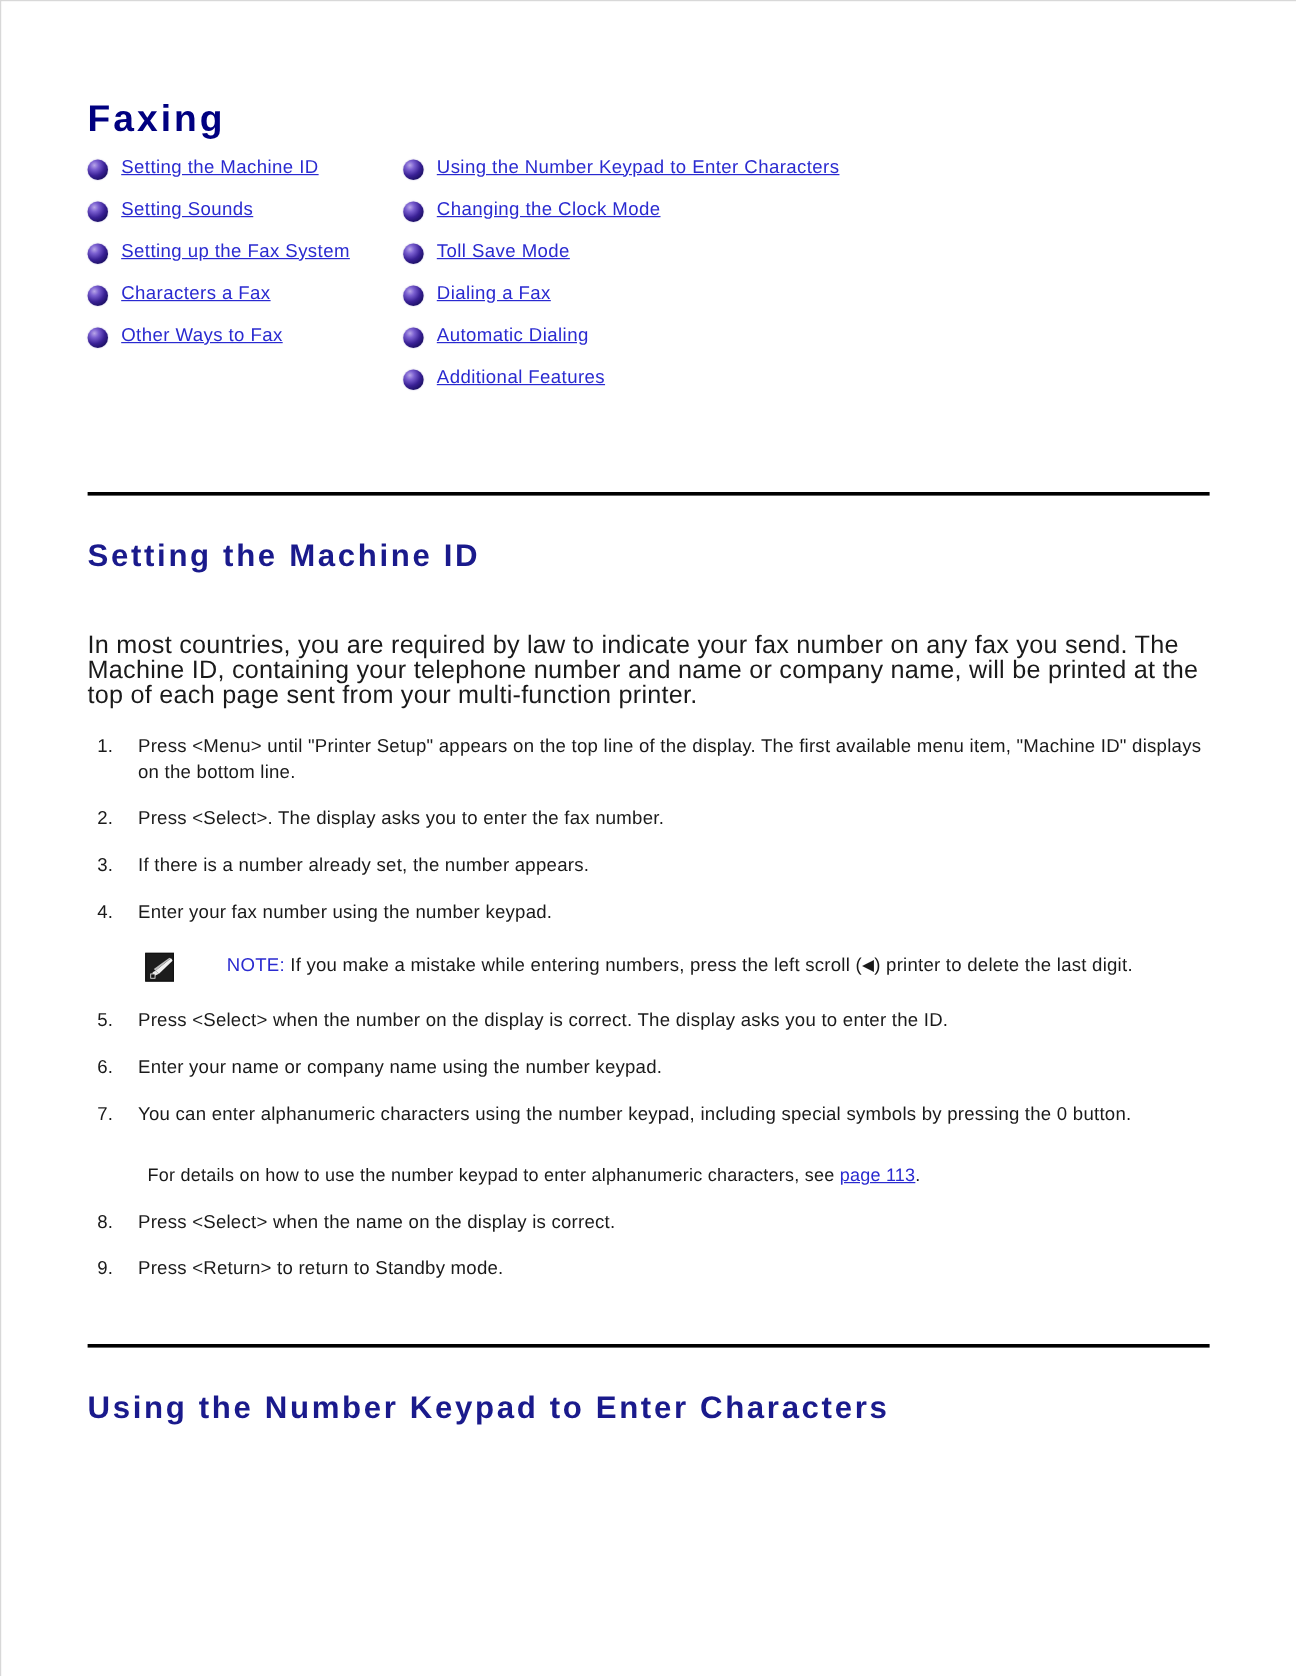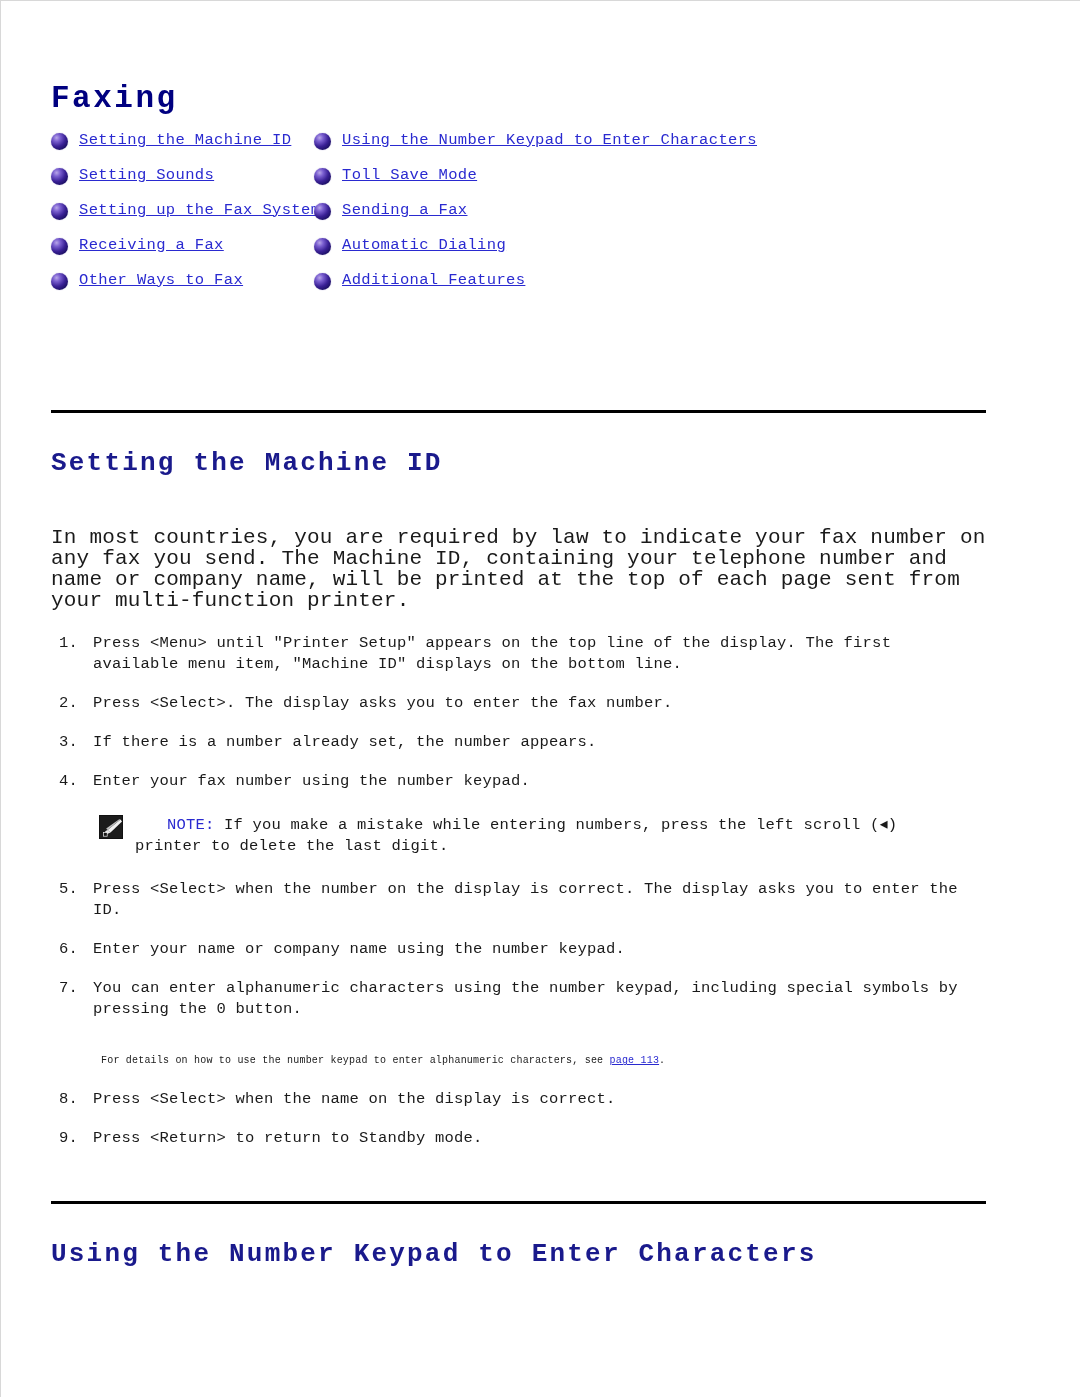--- a/index.html
+++ b/index.html
@@ -22,24 +22,23 @@
     top: 0;
     width: 1080px;
     height: 1397px;
     background: #ffffff;
     border-left: 1px solid #d8d8d8;
     border-top: 1px solid #d8d8d8;
     box-sizing: border-box;
   }
   .content {
     position: absolute;
-    left: 50px;
+    left: 72px;
     top: 82px;
     width: 935px;
-    font-family: Liberation Mono, monospace;
   }
 
   
   .doc-title {
     font-size: 31px;
     font-weight: bold;
     color: #000080;
     letter-spacing: 2.5px;
     margin: 0 0 14px 0;
     line-height: 1.05;
@@ -169,21 +168,21 @@
   .note-label {
     color: #2a2ad0;
     margin-left: 32px;
   }
   .arrow-glyph {
     font-size: 13px;
     vertical-align: 1px;
   }
 
   .detail-para {
-    font-size: 10px;
+    font-size: 15px;
     line-height: 21px;
     color: #1a1a1a;
     letter-spacing: 0.2px;
     margin: 0 0 18px 50px;
   }
   .inline-link {
     color: #2a2ad0;
     text-decoration: underline;
     cursor: pointer;
   }
@@ -208,40 +207,44 @@
         <div class="index-item">
           <span class="ball"></span>
           <span class="index-link">Setting Sounds</span>
         </div>
         <div class="index-item">
           <span class="ball"></span>
           <span class="index-link">Setting up the Fax System</span>
         </div>
         <div class="index-item">
           <span class="ball"></span>
-          <span class="index-link">Receiving a Fax</span>
+          <span class="index-link">Characters a Fax</span>
         </div>
         <div class="index-item">
           <span class="ball"></span>
           <span class="index-link">Other Ways to Fax</span>
         </div>
       </div>
 
       <div class="index-col right">
         <div class="index-item">
           <span class="ball"></span>
           <span class="index-link">Using the Number Keypad to Enter Characters</span>
         </div>
         <div class="index-item">
           <span class="ball"></span>
+          <span class="index-link">Changing the Clock Mode</span>
+        </div>
+        <div class="index-item">
+          <span class="ball"></span>
           <span class="index-link">Toll Save Mode</span>
         </div>
         <div class="index-item">
           <span class="ball"></span>
-          <span class="index-link">Sending a Fax</span>
+          <span class="index-link">Dialing a Fax</span>
         </div>
         <div class="index-item">
           <span class="ball"></span>
           <span class="index-link">Automatic Dialing</span>
         </div>
         <div class="index-item">
           <span class="ball"></span>
           <span class="index-link">Additional Features</span>
         </div>
       </div>

